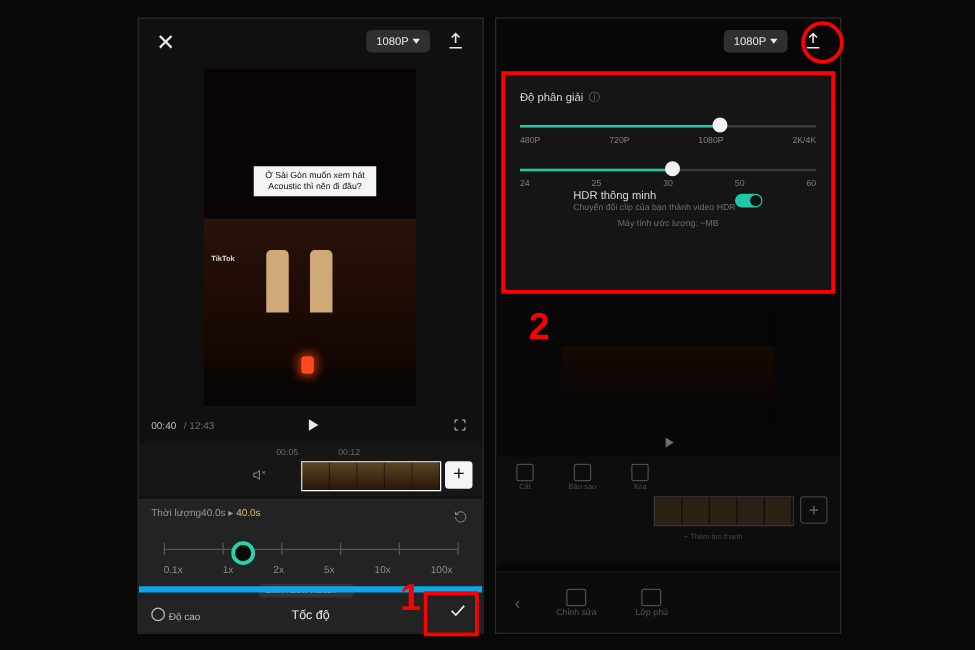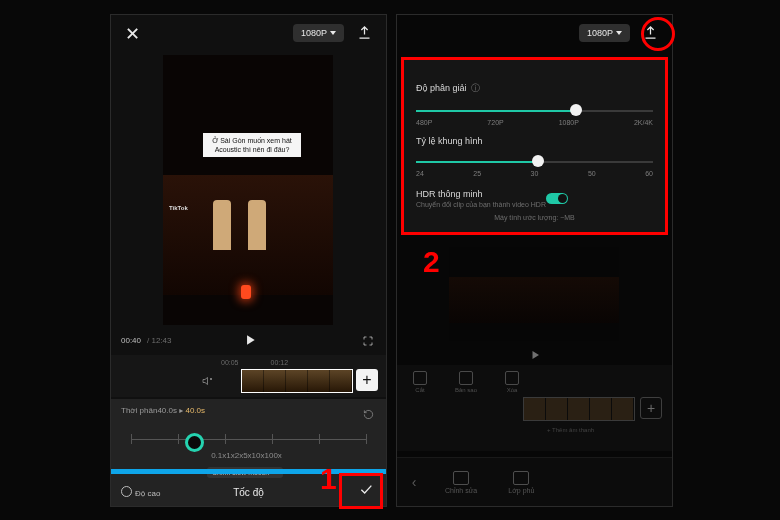--- a/index.html
+++ b/index.html
@@ -39,42 +39,42 @@
   .add-btn{position:absolute;right:8px;top:14px;width:22px;height:22px;background:#f4f4f4;color:#111;text-align:center;line-height:22px;font-size:16px;border-radius:3px}
   .speed-panel{position:absolute;left:0;right:0;top:384px;bottom:0;background:#232323}
   .sp-header{position:absolute;left:10px;top:7px;font-size:8px;color:#9a9a9a}
   .sp-header .val{color:#e6b96a}
   .sp-reset{position:absolute;right:12px;top:7px}
   .sp-reset svg{width:11px;height:11px;stroke:#9a9a9a;fill:none;stroke-width:1.5}
   .sp-slider{position:absolute;left:20px;right:20px;top:32px;height:18px}
   .sp-track{position:absolute;left:0;right:0;top:8px;height:1px;background:#555}
   .sp-tick{position:absolute;top:3px;width:1px;height:10px;background:#555}
   .sp-knob{position:absolute;top:2px;width:13px;height:13px;border-radius:50%;background:#0a0a0a;border:3px solid #25d3b0;left:23%}
-  .sp-labels{position:absolute;left:20px;right:24px;top:52px;display:flex;justify-content:center;font-size:8px;color:#8d8d8d}
+  .sp-labels{position:absolute;left:20px;right:24px;top:52px;display:flex;justify-content:space-between;font-size:8px;color:#8d8d8d}
   .sp-chip{position:absolute;left:96px;top:68px;background:#333;font-size:7px;color:#bbb;padding:2px 5px;border-radius:3px}
   .sp-chip::after{content:"";display:inline-block;margin-left:3px;border-left:3px solid transparent;border-right:3px solid transparent;border-top:3px solid #bbb;vertical-align:1px}
   .sp-footer{position:absolute;left:0;right:0;bottom:0;height:32px;border-top:5px solid #0ea5e9}
   .pitch{position:absolute;left:10px;bottom:8px;font-size:8px;color:#bcbcbc}
   .pitch .ring{display:inline-block;width:9px;height:9px;border:1px solid #bcbcbc;border-radius:50%;vertical-align:-1px;margin-right:3px}
   .sp-title{position:absolute;left:0;right:0;bottom:8px;text-align:center;font-size:10px;color:#eaeaea}
   .check{position:absolute;right:12px;bottom:5px}
   .check svg{width:16px;height:16px;stroke:#eaeaea;fill:none;stroke-width:2}
   
   .dim{position:absolute;inset:0;background:rgba(0,0,0,.55)}
   .r-top{position:absolute;top:0;left:0;right:0;height:38px}
-  .export-sheet{position:absolute;left:4px;right:4px;top:42px;height:178px;background:#151515;padding:20px 12px;box-sizing:border-box;border:3px solid #ff0000}
+  .export-sheet{position:absolute;left:4px;right:4px;top:42px;height:178px;background:#151515;padding:10px 12px;box-sizing:border-box;border:3px solid #ff0000}
   .es-label{font-size:9px;color:#d9d9d9;margin-top:2px}
   .es-label .info{color:#6f6f6f;margin-left:2px}
   .es-slider{position:relative;height:20px;margin-top:6px}
   .es-track{position:absolute;left:0;right:0;top:9px;height:2px;background:#3a3a3a}
   .es-track .fill{position:absolute;left:0;top:0;height:2px;background:#1fc8a6}
   .es-knob{position:absolute;top:3px;width:12px;height:12px;border-radius:50%;background:#f2f2f2}
   .es-marks{position:relative;display:flex;justify-content:space-between;font-size:7px;color:#7d7d7d;margin-top:-2px}
   .es-row{margin-top:10px}
-  .hdr-line{display:flex;justify-content:flex-start;align-items:center;margin-top:12px}
+  .hdr-line{display:flex;justify-content:center;align-items:center;margin-top:0}
   .hdr-sub{font-size:7px;color:#6e6e6e;margin-top:2px}
   .toggle-on{width:22px;height:11px;border-radius:6px;background:#1fc8a6;position:relative}
   .toggle-on::after{content:"";position:absolute;right:1px;top:1px;width:9px;height:9px;border-radius:50%;background:#111}
   .es-foot{text-align:center;font-size:7px;color:#6e6e6e;margin-top:6px}
   .r-preview{position:absolute;left:52px;top:232px;width:170px;height:94px;background:#060606}
   .r-band{position:absolute;left:0;right:0;top:30px;height:46px;background:linear-gradient(#1e0d05,#0b0402);opacity:.6}
   .r-play{position:absolute;left:132px;top:332px}
   .r-play svg{width:12px;height:12px;fill:#6f6f6f}
   .r-timeline{position:absolute;left:0;right:0;top:350px;height:86px;background:#0d0d0d}
   .r-tools{position:absolute;left:8px;top:6px;display:flex;gap:16px}
@@ -141,21 +141,21 @@
           <div></div>
           <div></div>
           <div></div>
           <div></div>
         </div>
       <div class="add-btn">+</div>
     </div>
 
     <div class="speed-panel">
       <div class="sp-header">
-        <span>Thời phân</span><span>40.0s</span> <span>▸</span> <span class="val">40.0s</span>
+        <span>Thời lượng</span><span>40.0s</span> <span>▸</span> <span class="val">40.0s</span>
       </div>
       <div class="sp-reset"><svg viewBox="0 0 24 24">
             <path d="M3 12a9 9 0 1 0 3-6.7L3 8M3 3v5h5"></path>
           </svg></div>
       <div class="sp-slider">
         <div class="sp-track"></div>
         <div class="sp-tick" style="left:0%"></div>
           <div class="sp-tick" style="left:20%"></div>
           <div class="sp-tick" style="left:40%"></div>
           <div class="sp-tick" style="left:60%"></div>
@@ -203,21 +203,20 @@
         <div class="es-knob" style="left:65%"></div>
       </div>
       <div class="es-marks">
         <span>480P</span>
           <span>720P</span>
           <span>1080P</span>
           <span>2K/4K</span>
       </div>
 
       <div class="es-row">
-        <div class="es-label">Tỷ lệ khung hình</div>
         <div class="es-slider">
           <div class="es-track">
               <div class="fill" style="width:50%"></div>
             </div>
           <div class="es-knob" style="left:49%"></div>
         </div>
         <div class="es-marks">
           <span>24</span>
             <span>25</span>
             <span>30</span>

